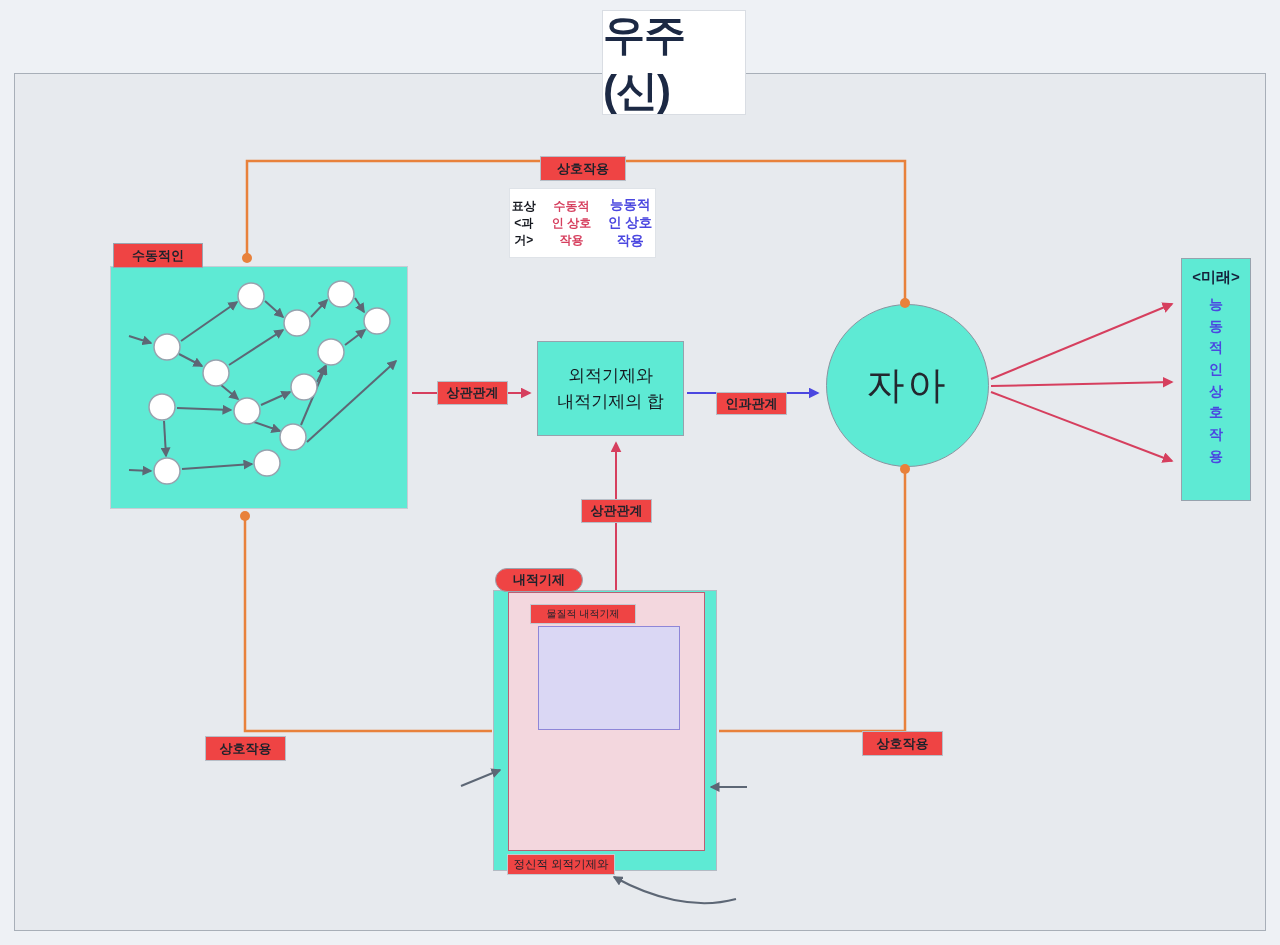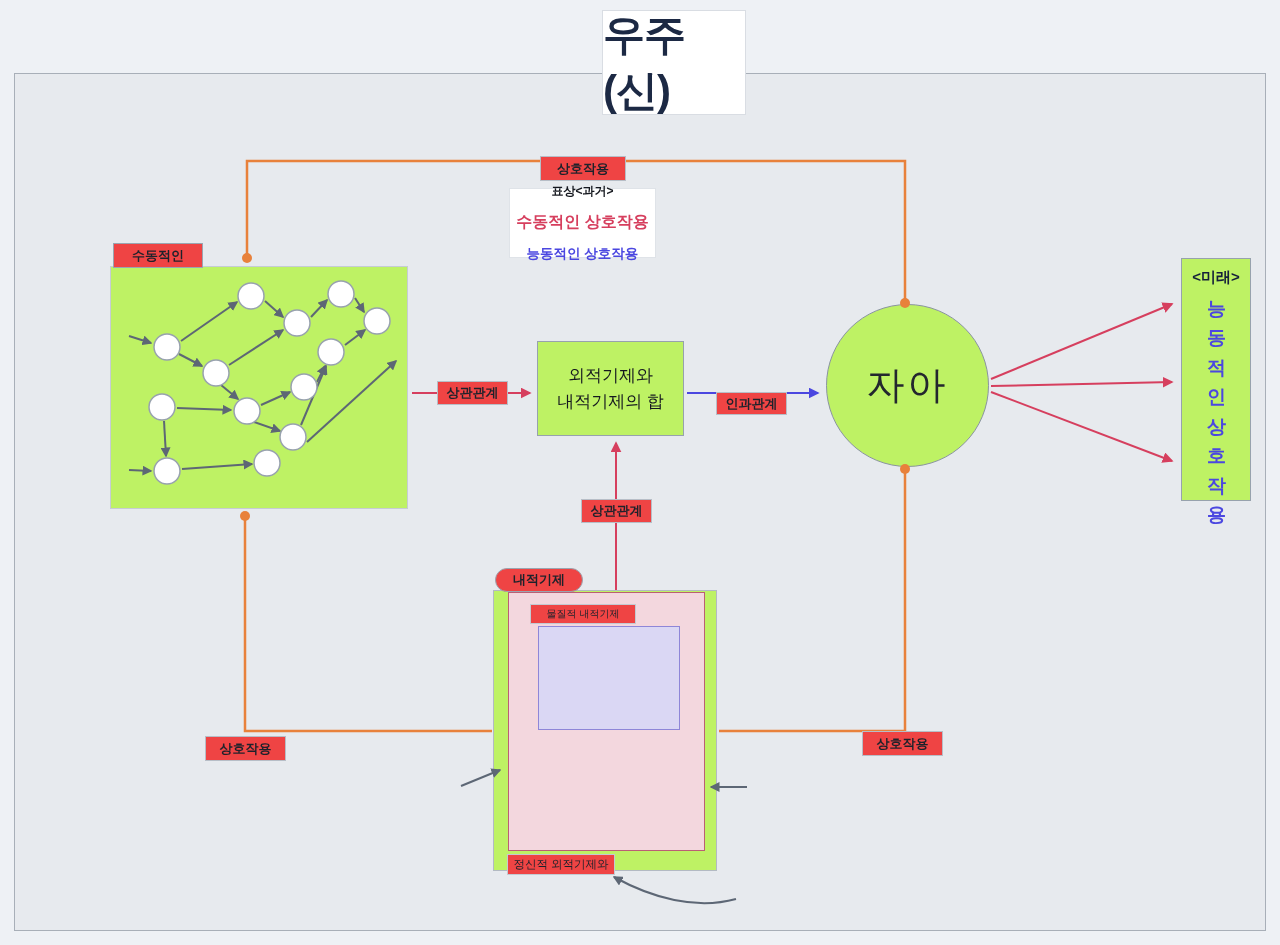--- a/index.html
+++ b/index.html
@@ -10,42 +10,42 @@
     position:relative; overflow:hidden;
   }
   #canvas { position:relative; width:1280px; height:945px; }
 
   .frame {
     position:absolute; left:14px; top:73px; width:1252px; height:858px;
     background:#e7eaee; border:1px solid #a8afb8; z-index:0;
   }
   svg.overlay { position:absolute; left:0; top:0; z-index:2; }
 
-  .shape { position:absolute; background:#bef264; z-index:1; }
+  .shape { position:absolute; background:#5eead4; z-index:1; }
   .lbl {
     position:absolute; background:#ef4444; border:1px solid #b7bec7; z-index:3;
     display:flex; align-items:center; justify-content:center;
     font-size:13px; font-weight:700; color:#1d222b;
   }
 
   .title-box {
     position:absolute; left:566px; top:10px; width:144px; height:105px;
     background:#fff; border:1px solid #d9dde3; z-index:3;
     display:flex; align-items:center; justify-content:center;
     font-size:42px; font-weight:800; color:#1c2944; letter-spacing:-1px;margin-left:36px;
   }
 
   .legend {
     position:absolute; left:509px; top:188px; width:147px; height:70px;
     background:#fff; border:1px solid #dfe3e8; z-index:3;
-    display:flex; flex-direction:column; align-items:center; justify-content:center;
+    display:flex; flex-direction:row; align-items:center; justify-content:center;
     gap:12px; text-align:center;
   }
   .legend .h { font-size:12px; font-weight:700; color:#15181f; }
-  .legend .r { font-size:16px; font-weight:700; color:var(--c-red); }
+  .legend .r { font-size:12px; font-weight:700; color:var(--c-red); }
   .legend .b { font-size:13.5px; font-weight:700; color:var(--c-blue); }
 
   .net-box { left:110px; top:266px; width:298px; height:243px; border:1px solid #c6ccd4; }
   .ext-lbl { left:113px; top:243px; width:90px; height:25px; border-color:#9aa5b0; }
 
   .sum-box {
     left:537px; top:341px; width:147px; height:95px; border:1px solid #97a2ad;
     display:flex; flex-direction:column; align-items:center; justify-content:center;
     font-size:17px; line-height:1.5; color:#15181f; text-align:center; font-weight:500;
   }
@@ -56,21 +56,21 @@
     display:flex; align-items:center; justify-content:center;
     font-size:38px; color:#23272e; letter-spacing:3px;
   }
 
   .future-box {
     left:1181px; top:258px; width:70px; height:243px; border:1px solid #97a2ad;
     padding-top:9px; text-align:center;
   }
   .future-box .h { font-size:15px; font-weight:800; color:#15203a; margin-bottom:7px; }
   .future-box .v {
-    margin:0 auto; width:18px; font-size:19px; font-weight:700; line-height:1.55;
+    margin:0 auto; width:18px; font-size:14px; font-weight:700; line-height:1.55;
     color:var(--c-blue); word-break:break-all; text-align:center;
   }
 
   .int-box  { left:493px; top:590px; width:224px; height:281px; border:1px solid #b3bac3; }
   .int-lbl  { left:495px; top:568px; width:88px; height:24px; border-color:#9aa5b0;border-radius:12px; }
   .pink-box { left:508px; top:592px; width:197px; height:259px; background:#f3d7de; border:1px solid #bb5f74; z-index:1; position:absolute; }
   .mat-lbl  { left:530px; top:604px; width:106px; height:20px; font-size:10px; font-weight:500; border-color:#c3cad2; }
   .lav-box  { left:538px; top:626px; width:142px; height:104px; background:#dad7f4; border:1.5px solid #8e86d8; z-index:1; position:absolute; }
   .men-lbl  { left:507px; top:854px; width:108px; height:21px; font-size:11.5px; font-weight:500; border-color:#c3cad2; }
 

